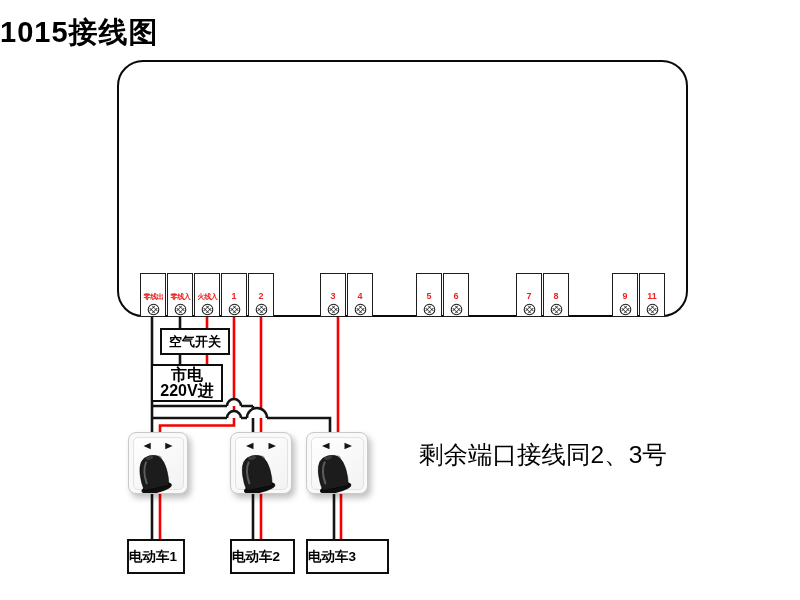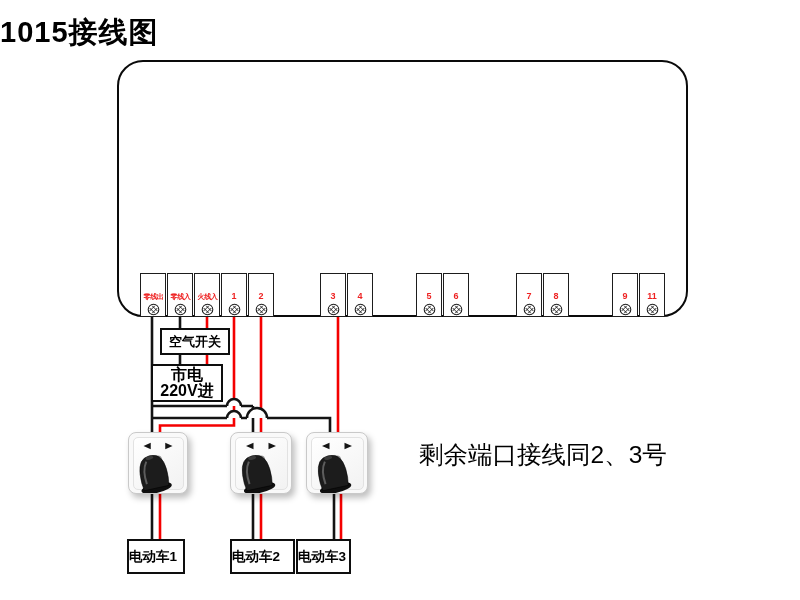--- a/index.html
+++ b/index.html
@@ -28,21 +28,21 @@
           box-shadow:3px 4px 6px rgba(0,0,0,.25);}
   .socket-inner{position:absolute;left:3.5px;top:3.5px;right:3.5px;bottom:3.5px;
           border:1.2px solid #e2e2e2;border-radius:5px;
           background:linear-gradient(145deg,#ffffff,#f2f2f2);}
   .socket svg{position:absolute;left:0;top:0;width:100%;height:100%;}
   .s1{left:128px;width:58px;} .s2{left:230px;width:60px;} .s3{left:306px;width:60px;}
   .evbox{position:absolute;top:539px;height:35px;box-sizing:border-box;
          border:2px solid #0e0e0e;background:#fff;z-index:3;
          display:flex;align-items:center;justify-content:flex-start;
          font-weight:bold;font-size:13.5px;}
-  .ev1{left:127px;width:58px;} .ev2{left:230px;width:65px;} .ev3{left:296px;width:55px;}
+  .ev1{left:127px;width:58px;} .ev2{left:230px;width:65px;} .ev3{left:306px;width:83px;}
 </style>
 </head>
 <body>
 
 <div class="canvas">
 
   <div class="title">1015接线图</div>
 
   <div class="device"></div>
 

